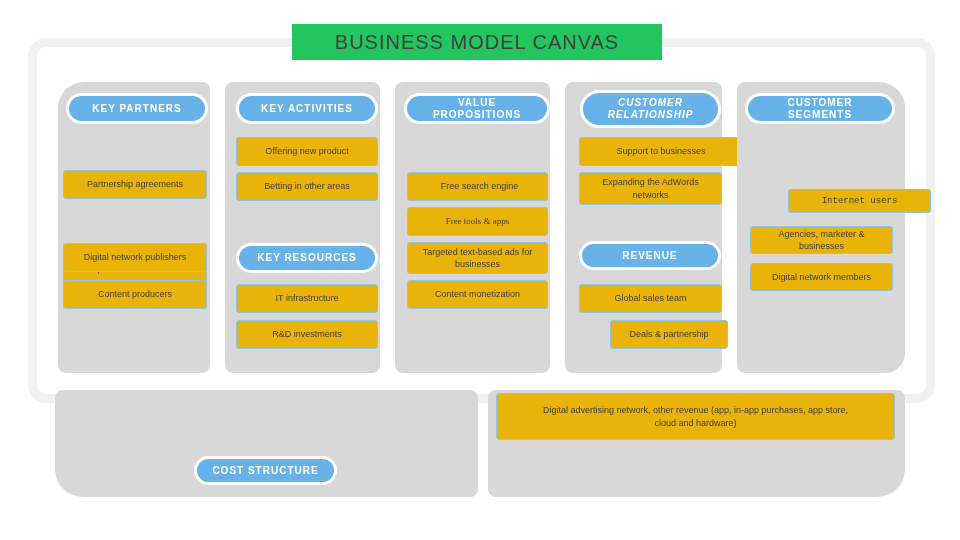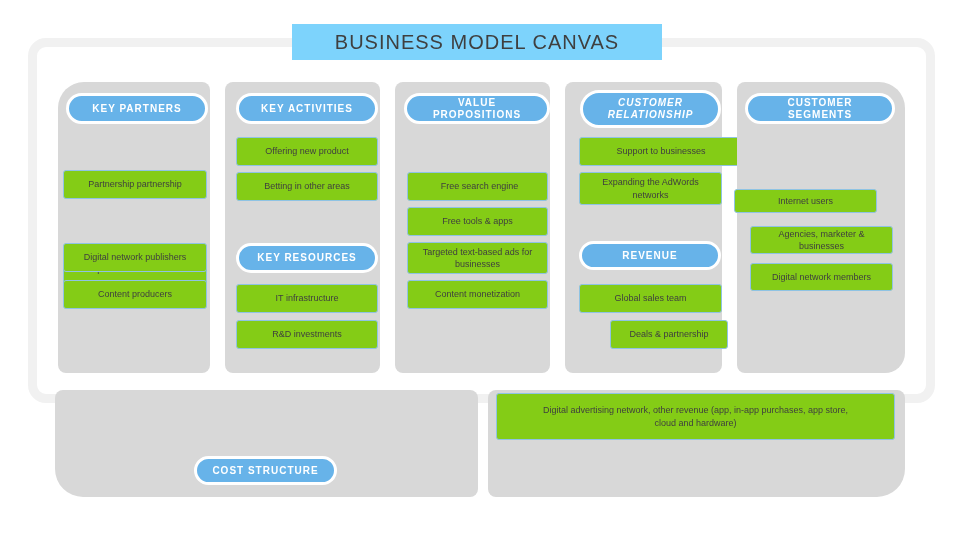--- a/index.html
+++ b/index.html
@@ -5,80 +5,80 @@
   html,body { margin:0; padding:0; background:#ffffff; }
   .canvas {
     position:relative; width:960px; height:540px; background:#ffffff;
     font-family:"Liberation Sans", sans-serif; overflow:hidden; color:#3f3f3f;
   }
   .frame {
     position:absolute; left:28px; top:38px; width:907px; height:365px;
     border:9px solid #f1f1f1; border-radius:18px; box-sizing:border-box;
   }
   .title-patch {
-    position:absolute; left:292px; top:24px; width:370px; height:36px; background:#7dd3fc;
+    position:absolute; left:292px; top:24px; width:370px; height:36px; background:#22c55e;
     display:flex; align-items:center; justify-content:center;
     font-size:20px; letter-spacing:1px; color:#3f3f3f; white-space:nowrap;
   }
   .col { position:absolute; top:82px; height:291px; background:#d8d8d8; }
   .band { position:absolute; top:390px; height:107px; background:#d8d8d8; }
   .pill {
     position:absolute; background:#67b3e9; border:3px solid #ffffff; border-radius:999px;
     color:#ffffff; font-weight:bold; font-size:10px; letter-spacing:1px;
     display:flex; align-items:center; justify-content:center; text-align:center;
     box-sizing:border-box; line-height:1.2; padding:0 6px;
   }
   .box {
-    position:absolute; background:#84cc16; border:1px solid #8fc3e3; border-radius:3px;
+    position:absolute; background:#eab308; border:1px solid #8fc3e3; border-radius:3px;
     color:#3f3f3f; font-size:9px; display:flex; align-items:center; justify-content:center;
     text-align:center; box-sizing:border-box; line-height:1.35; padding:2px 8px;
   }
 </style>
 </head>
 <body>
 
 <div class="canvas">
 
   <div class="frame"></div>
 
   <div class="title-patch">BUSINESS MODEL CANVAS</div>
 
   <div class="col" style="left:58px; width:152px; border-radius:26px 8px 8px 8px;"></div>
   <div class="pill" style="left:66px; top:93px; width:142px; height:31px;">KEY PARTNERS</div>
-  <div class="box" style="left:63px; top:170px; width:144px; height:29px;">Partnership partnership</div>
+  <div class="box" style="left:63px; top:170px; width:144px; height:29px;">Partnership agreements</div>
   <div class="box" style="left:63px; top:207px; width:144px; height:29px;margin-top:48px;">Open handset alliance</div>
   <div class="box" style="left:63px; top:243px; width:144px; height:29px;">Digital network publishers</div>
   <div class="box" style="left:63px; top:280px; width:144px; height:29px;">Content producers</div>
 
   <div class="col" style="left:225px; width:155px; border-radius:8px;"></div>
   <div class="pill" style="left:236px; top:93px; width:142px; height:31px;">KEY ACTIVITIES</div>
   <div class="box" style="left:236px; top:137px; width:142px; height:29px;">Offering new product</div>
   <div class="box" style="left:236px; top:172px; width:142px; height:29px;">Betting in other areas</div>
   <div class="pill" style="left:236px; top:243px; width:142px; height:30px;">KEY RESOURCES</div>
   <div class="box" style="left:236px; top:284px; width:142px; height:29px;">IT infrastructure</div>
   <div class="box" style="left:236px; top:320px; width:142px; height:29px;">R&amp;D investments</div>
 
   <div class="col" style="left:395px; width:155px; border-radius:8px;"></div>
   <div class="pill" style="left:404px; top:93px; width:146px; height:31px;">VALUE PROPOSITIONS</div>
   <div class="box" style="left:407px; top:172px; width:141px; height:29px;padding-left:12px;">Free search engine</div>
-  <div class="box" style="left:407px; top:207px; width:141px; height:29px;">Free tools &amp; apps</div>
+  <div class="box" style="left:407px; top:207px; width:141px; height:29px;font-family:Liberation Serif, serif;">Free tools &amp; apps</div>
   <div class="box" style="left:407px; top:242px; width:141px; height:32px;">Targeted text-based ads for businesses</div>
   <div class="box" style="left:407px; top:280px; width:141px; height:29px;">Content monetization</div>
 
   <div class="col" style="left:565px; width:157px; border-radius:8px;"></div>
   <div class="pill" style="left:580px; top:90px; width:141px; height:38px;font-style:italic;">CUSTOMER RELATIONSHIP</div>
   <div class="box" style="left:579px; top:137px; width:164px; height:29px;">Support to businesses</div>
   <div class="box" style="left:579px; top:172px; width:143px; height:33px;">Expanding the AdWords networks</div>
   <div class="pill" style="left:579px; top:241px; width:142px; height:29px;">REVENUE</div>
   <div class="box" style="left:579px; top:284px; width:143px; height:29px;">Global sales team</div>
   <div class="box" style="left:610px; top:320px; width:118px; height:29px;">Deals &amp; partnership</div>
 
   <div class="col" style="left:737px; width:168px; border-radius:8px 26px 20px 8px;"></div>
   <div class="pill" style="left:745px; top:93px; width:150px; height:31px;">CUSTOMER SEGMENTS</div>
-  <div class="box" style="left:734px; top:189px; width:143px; height:24px;">Internet users</div>
+  <div class="box" style="left:788px; top:189px; width:143px; height:24px;font-family:Liberation Mono, monospace;">Internet users</div>
   <div class="box" style="left:750px; top:226px; width:143px; height:28px;">Agencies, marketer &amp; businesses</div>
   <div class="box" style="left:750px; top:263px; width:143px; height:28px;">Digital network members</div>
 
   <div class="band" style="left:55px; width:423px; border-radius:8px 8px 8px 28px;"></div>
   <div class="pill" style="left:194px; top:456px; width:143px; height:29px;">COST STRUCTURE</div>
 
   <div class="band" style="left:488px; width:417px; border-radius:8px 8px 28px 8px;"></div>
   <div class="box" style="left:496px; top:393px; width:399px; height:47px; padding:2px 40px;">Digital advertising network, other revenue (app, in-app purchases, app store, cloud and hardware)</div>
 
 </div>

